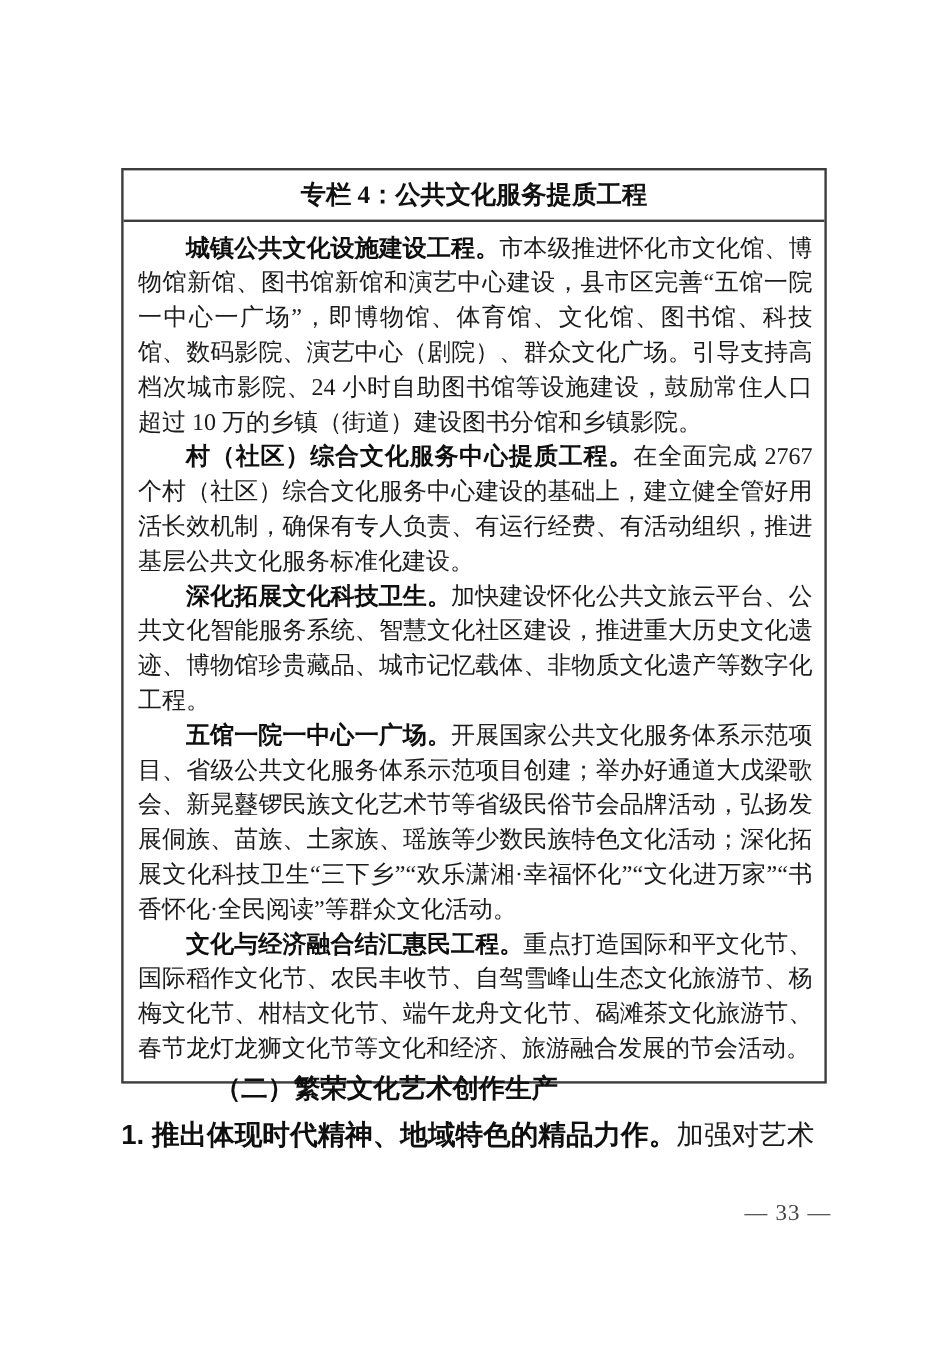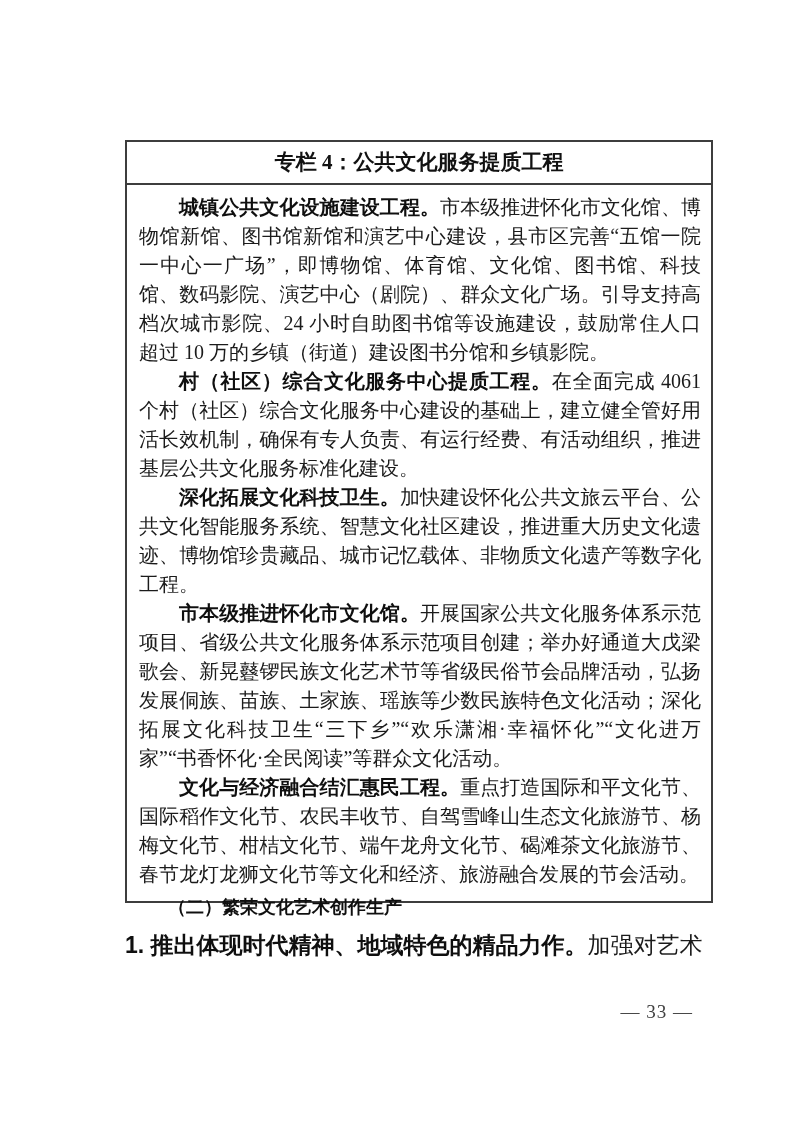--- a/index.html
+++ b/index.html
@@ -12,21 +12,20 @@
     height: 1122px;
     position: relative;
     font-family: "Liberation Serif", serif;
     color: #1b1b1b;
     overflow: hidden;
   }
   .page {
     position: absolute;
     inset: 0;
     background: #ffffff;
-    margin-left: 24px;
   }
   
   .column-box {
     position: absolute;
     left: 101px;
     top: 140px;
     width: 588px;
     box-sizing: border-box;
     border: 2px solid #3d3d3d;
     background: #ffffff;
@@ -52,27 +51,27 @@
     text-align: justify;
     color: #1b1b1b;
   }
   .para-lead {
     font-weight: bold;
     color: #0f0f0f;
   }
   
   .section-heading {
     position: absolute;
-    left: 84px;
+    left: 119px;
     top: 892px;
     width: 590px;
     padding-left: 60px;
     font-family: "Liberation Sans", sans-serif;
     font-weight: bold;
-    font-size: 18px;
+    font-size: 22px;
     line-height: 30px;
     color: #0f0f0f;
   }
   .numbered-item {
     position: absolute;
     left: 101px;
     top: 928px;
     width: 592px;
     margin: 0;
     font-size: 23px;
@@ -102,23 +101,23 @@
 </style>
 </head>
 <body>
 
 <div class="page">
 
   <div class="column-box">
     <div class="box-title">专栏 4：公共文化服务提质工程</div>
     <div class="box-body">
       <p class="box-para"><span class="para-lead">城镇公共文化设施建设工程。</span><span>市本级推进怀化市文化馆、博物馆新馆、图书馆新馆和演艺中心建设，县市区完善“五馆一院一中心一广场”，即博物馆、体育馆、文化馆、图书馆、科技馆、数码影院、演艺中心（剧院）、群众文化广场。引导支持高档次城市影院、24 小时自助图书馆等设施建设，鼓励常住人口超过 10 万的乡镇（街道）建设图书分馆和乡镇影院。</span></p>
-      <p class="box-para"><span class="para-lead">村（社区）综合文化服务中心提质工程。</span><span>在全面完成 4061 个村（社区）综合文化服务中心建设的基础上，建立健全管好用活长效机制，确保有专人负责、有运行经费、有活动组织，推进基层公共文化服务标准化建设。</span></p>
+      <p class="box-para"><span class="para-lead">村（社区）综合文化服务中心提质工程。</span><span>在全面完成 2767 个村（社区）综合文化服务中心建设的基础上，建立健全管好用活长效机制，确保有专人负责、有运行经费、有活动组织，推进基层公共文化服务标准化建设。</span></p>
       <p class="box-para"><span class="para-lead">深化拓展文化科技卫生。</span><span>加快建设怀化公共文旅云平台、公共文化智能服务系统、智慧文化社区建设，推进重大历史文化遗迹、博物馆珍贵藏品、城市记忆载体、非物质文化遗产等数字化工程。</span></p>
-      <p class="box-para"><span class="para-lead">市本级推进怀化市文化馆。</span><span>开展国家公共文化服务体系示范项目、省级公共文化服务体系示范项目创建；举办好通道大戊梁歌会、新晃鼟锣民族文化艺术节等省级民俗节会品牌活动，弘扬发展侗族、苗族、土家族、瑶族等少数民族特色文化活动；深化拓展文化科技卫生“三下乡”“欢乐潇湘·幸福怀化”“文化进万家”“书香怀化·全民阅读”等群众文化活动。</span></p>
+      <p class="box-para"><span class="para-lead">五馆一院一中心一广场。</span><span>开展国家公共文化服务体系示范项目、省级公共文化服务体系示范项目创建；举办好通道大戊梁歌会、新晃鼟锣民族文化艺术节等省级民俗节会品牌活动，弘扬发展侗族、苗族、土家族、瑶族等少数民族特色文化活动；深化拓展文化科技卫生“三下乡”“欢乐潇湘·幸福怀化”“文化进万家”“书香怀化·全民阅读”等群众文化活动。</span></p>
       <p class="box-para"><span class="para-lead">文化与经济融合结汇惠民工程。</span><span>重点打造国际和平文化节、国际稻作文化节、农民丰收节、自驾雪峰山生态文化旅游节、杨梅文化节、柑桔文化节、端午龙舟文化节、碣滩茶文化旅游节、春节龙灯龙狮文化节等文化和经济、旅游融合发展的节会活动。</span></p>
     </div>
   </div>
 
   <div class="section-heading">（二）繁荣文化艺术创作生产</div>
 
   <p class="numbered-item"><span class="num-lead">1. 推出体现时代精神、地域特色的精品力作。</span><span class="num-tail">加强对艺术</span></p>
 
   <div class="page-number">— 33 —</div>
 

